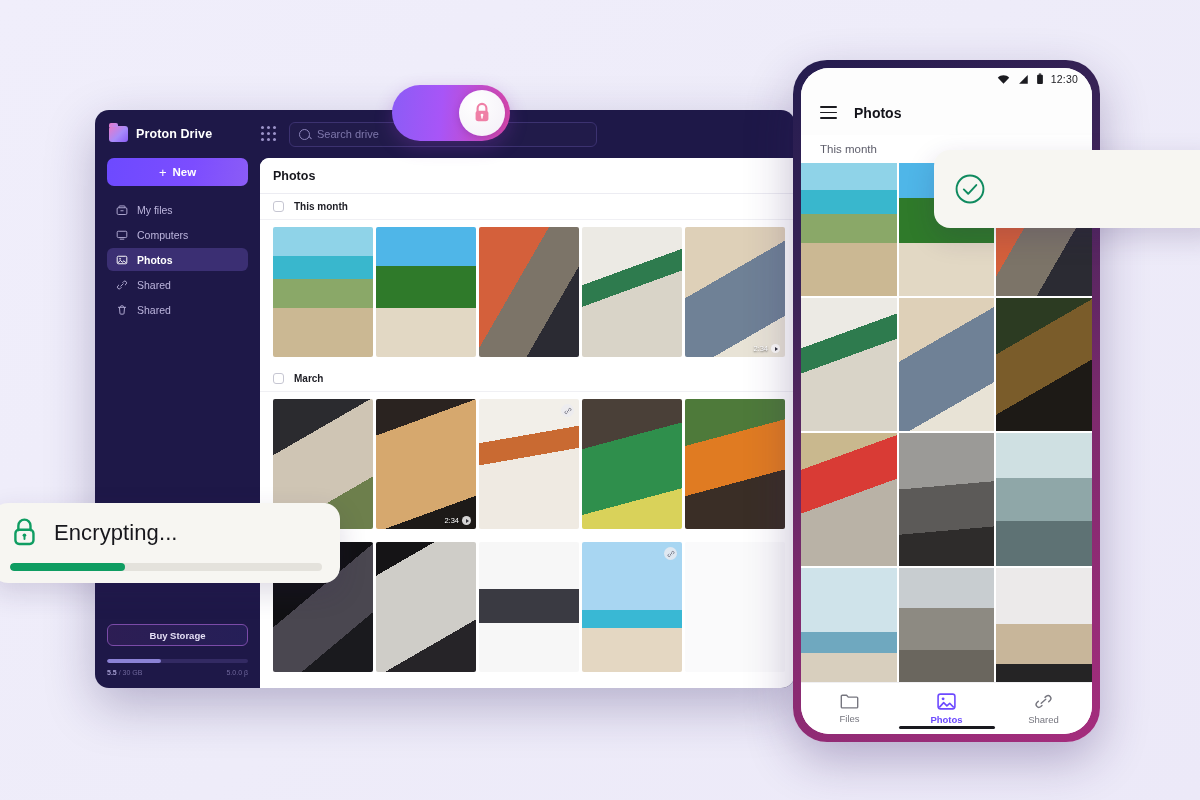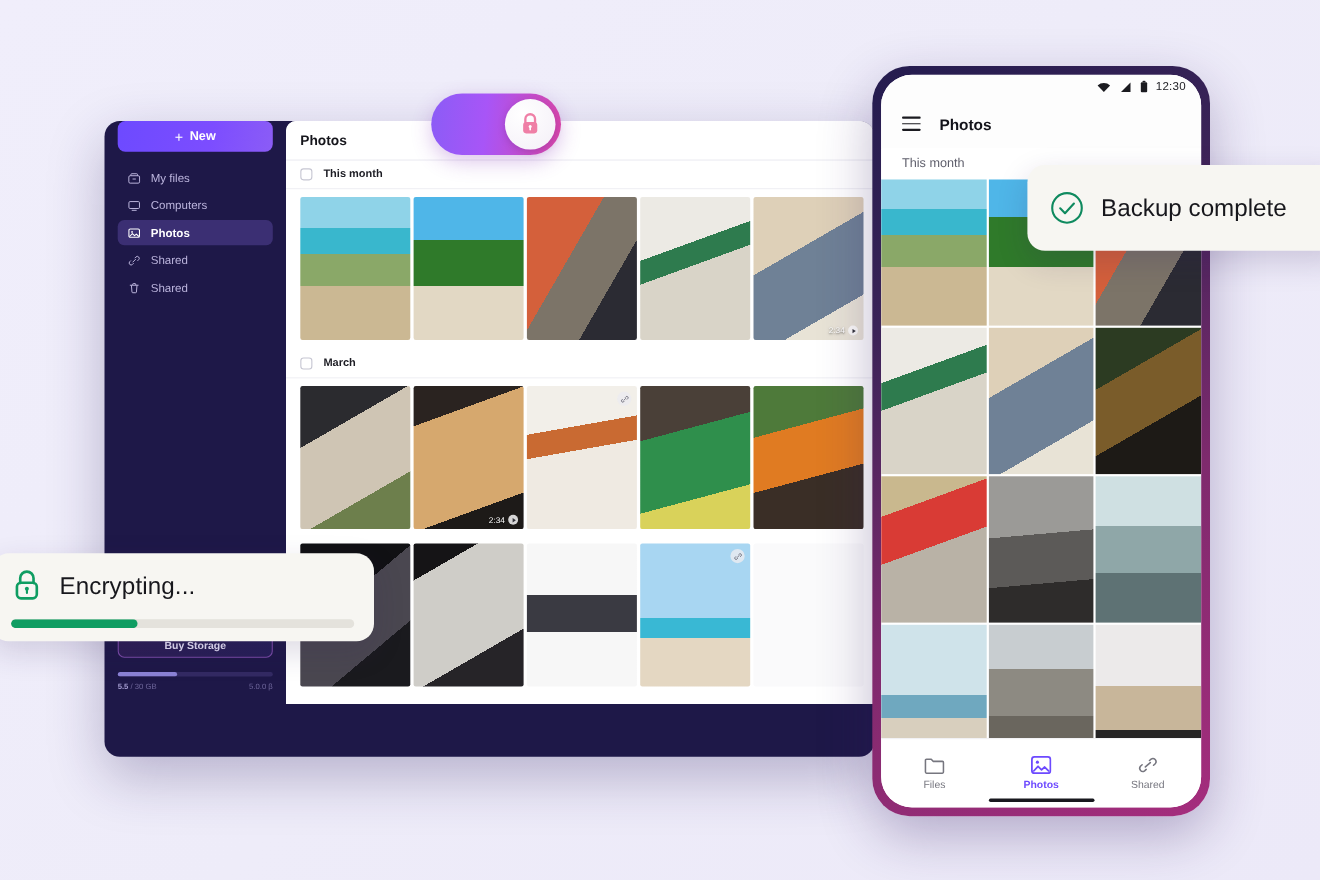--- a/index.html
+++ b/index.html
@@ -148,21 +148,21 @@
   .burger i{display:block;height:1.9px;background:#1b1b20;border-radius:1px;}
   .phone-title{font-size:14px;font-weight:700;color:#13131a;}
   .phone-sec{
     height:28px;flex:0 0 auto;display:flex;align-items:center;padding:0 19px;
     font-size:11.5px;color:#5e5e6b;background:#fff;
   }
   #phone-grid{flex:1;display:grid;grid-template-columns:repeat(3,1fr);gap:2px;overflow:hidden;
     align-content:start;}
   .pph{width:100%;height:133px;overflow:hidden;position:relative;}
   #phone-nav{
-    height:63px;flex:0 0 auto;display:flex;background:#fff;align-items:center;
+    height:52px;flex:0 0 auto;display:flex;background:#fff;align-items:center;
     border-top:1px solid #f0f0f3;position:relative;
   }
   .navitem{flex:1;display:flex;flex-direction:column;align-items:center;gap:4px;cursor:pointer;}
   .navitem span{font-size:9.5px;color:#76767f;}
   .navitem.active span{color:#6d4aff;font-weight:600;}
   .home-ind{position:absolute;left:50%;transform:translateX(-50%);bottom:5px;width:96px;height:3px;
     border-radius:2px;background:#18181e;}
 
   
   #toast-backup{
@@ -170,20 +170,41 @@
     border-radius:16px;box-shadow:0 10px 28px rgba(50,30,90,.18);
     z-index:50;display:flex;align-items:center;gap:15px;padding:0 20px;
   }
   .bk-text{font-size:22px;color:#17171c;white-space:nowrap;}
 </style>
 </head>
 <body>
 
 <div id="desktop-window">
 
+  <div id="desktop-topbar">
+    <div class="brand">
+      <div class="brand-logo"></div>
+      <div class="brand-name">Proton Drive</div>
+    </div>
+    <div class="apps-grid">
+      <i></i>
+        <i></i>
+        <i></i>
+        <i></i>
+        <i></i>
+        <i></i>
+        <i></i>
+        <i></i>
+        <i></i>
+    </div>
+    <div class="search-wrap">
+      <div class="search-ic"></div>
+      <div class="search-ph">Search drive</div>
+    </div>
+  </div>
 
   <div id="desktop-body">
 
     <div id="sidebar">
       <div class="new-btn">
         <span class="plus">+</span>
         <span>New</span>
       </div>
 
       <div class="nav-item">
@@ -407,14 +428,13 @@
       <div class="home-ind"></div>
     </div>
   </div>
 </div>
 
 <div id="toast-backup">
   <svg width="32" height="32" viewBox="0 0 30 30">
     <circle cx="15" cy="15" r="12.6" fill="none" stroke="#0f8a5f" stroke-width="1.8"></circle>
     <path d="M9.2 15.4l4.1 4.1 7.6-8.2" fill="none" stroke="#0f8a5f" stroke-width="1.8" stroke-linecap="round" stroke-linejoin="round"></path>
   </svg>
-  <div class="bk-text">Backup complete</div>
 </div>
 
 </body></html>

